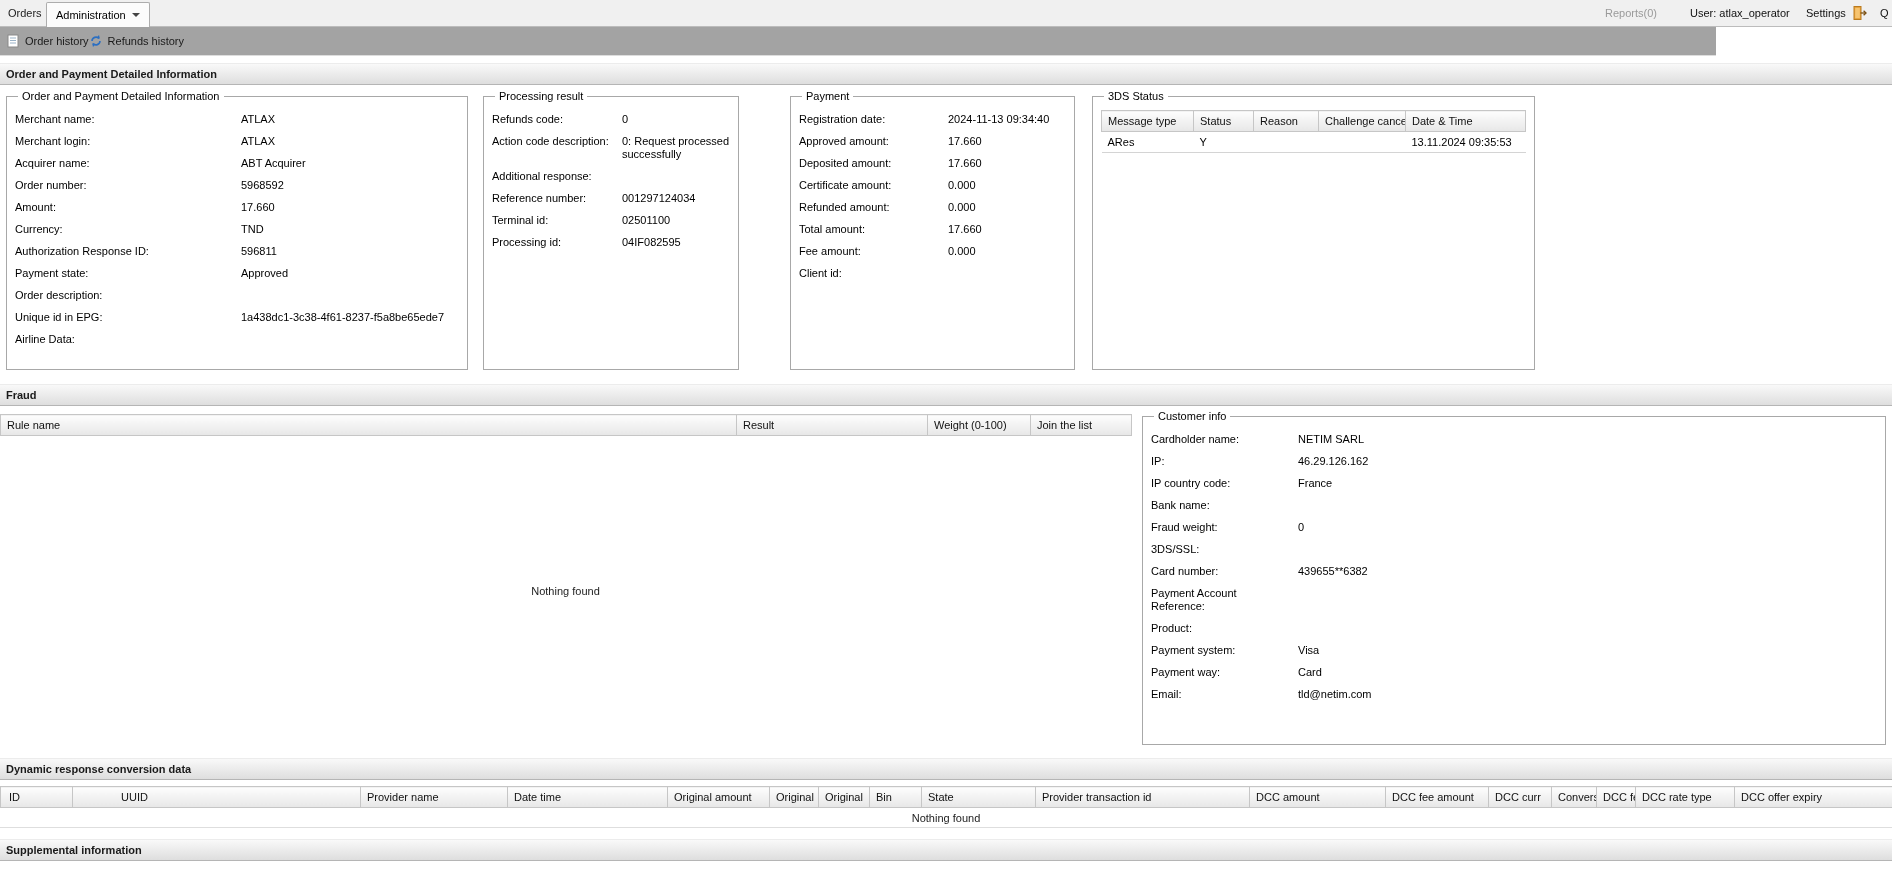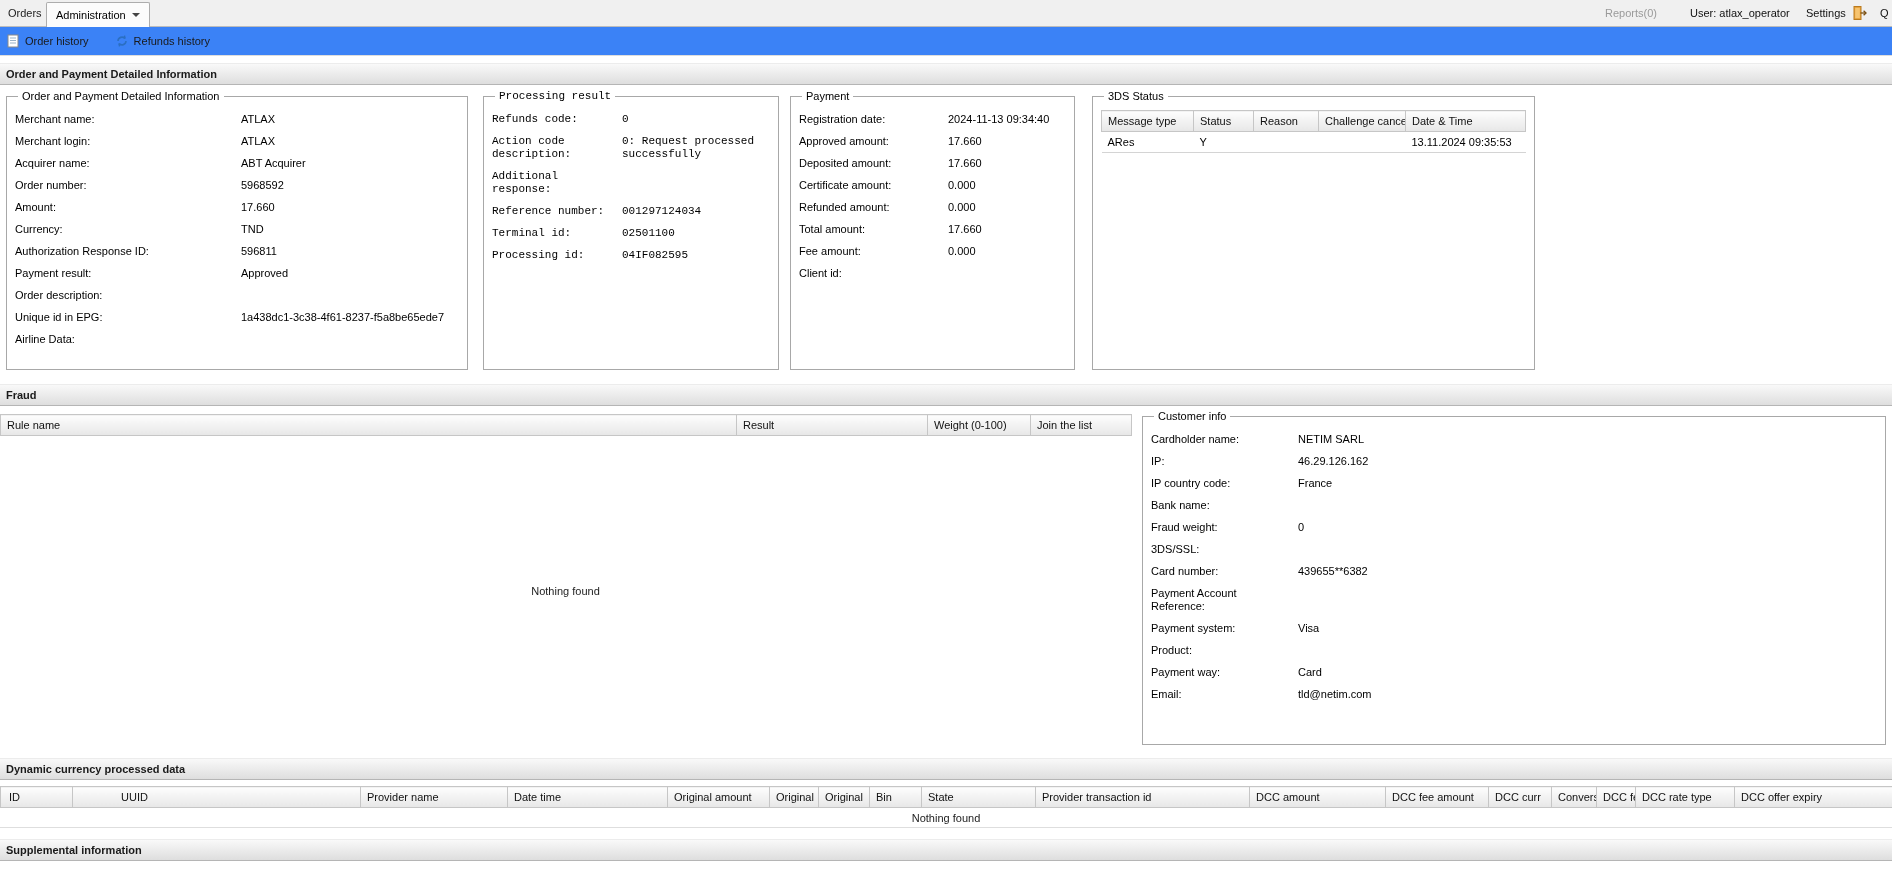--- a/index.html
+++ b/index.html
@@ -19,44 +19,44 @@
                border-radius: 2px 2px 0 0; display: flex; align-items: center; gap: 6px; cursor: pointer; }
   .caret { width: 0; height: 0; border-left: 4px solid transparent; border-right: 4px solid transparent;
            border-top: 4px solid #444; }
   .tb-reports { position: absolute; left: 1605px; top: 7px; color: #9a9a9a; }
   .tb-user { position: absolute; left: 1690px; top: 7px; color: #111; }
   .tb-settings { position: absolute; left: 1806px; top: 7px; color: #111; cursor: pointer; }
   .tb-exit { position: absolute; left: 1852px; top: 5px; width: 16px; height: 16px; cursor: pointer; }
   .tb-quit { position: absolute; left: 1880px; top: 7px; color: #111; cursor: pointer; }
 
   
-  .toolbar { position: absolute; top: 27px; left: 0; width: 1892px; height: 29px;
-             background: #3b82f6; border-bottom: 1px solid #dddddd;
-             display: flex; align-items: center; gap: 26px; padding-left: 7px; }
+  .toolbar { position: absolute; top: 27px; left: 0; width: 1716px; height: 29px;
+             background: #a3a3a3; border-bottom: 1px solid #dddddd;
+             display: flex; align-items: center; padding-left: 7px; }
   .tool { display: flex; align-items: center; gap: 5px; cursor: pointer; color: #1a1a1a; }
   .icn { display: inline-flex; align-items: center; }
 
   
   .sechdr { position: absolute; left: 0; width: 1892px; height: 22px;
             background: linear-gradient(#f9f9f9, #dedede);
             border-top: 1px solid #ececec; border-bottom: 1px solid #b5b5b5;
             font-weight: bold; color: #1a1a1a; line-height: 20px; padding-left: 6px; }
 
   
   fieldset.box { position: absolute; border: 1px solid #a8a8a8; padding: 2px 8px 8px; margin: 0; background: #fff; }
   fieldset.box legend { padding: 0 4px; margin-left: 3px; font-size: 11px; color: #000; }
   .frow { display: flex; margin-top: 9px; line-height: 13px; }
   .frow .lbl { flex: 0 0 auto; padding-right: 6px; }
   .frow .val { flex: 1 1 auto; word-wrap: break-word; min-width: 0; }
   .order-rows .lbl { width: 226px; }
   .proc-rows  .lbl { width: 130px; }
   .pay-rows   .lbl { width: 149px; }
   .cust-rows  .lbl { width: 147px; }
   #order-box { left: 6px;    top: 90px;  width: 462px; height: 280px; }
-  #proc-box  { left: 483px;  top: 90px;  width: 296px; height: 280px; font-family: Liberation Mono, monospace; }
+  #proc-box  { left: 483px;  top: 90px;  width: 256px; height: 280px; }
   #pay-box   { left: 790px;  top: 90px;  width: 285px; height: 280px; }
   #tds-box   { left: 1092px; top: 90px;  width: 443px; height: 280px; }
   #cust-box  { left: 1142px; top: 410px; width: 744px; height: 335px; }
 
   
   table.grid { border-collapse: collapse; table-layout: fixed; }
   table.grid th { background: linear-gradient(#fdfdfd, #e7e7e7); border: 1px solid #c6c6c6;
                   font-weight: normal; color: #111; text-align: left; padding: 4px 6px;
                   white-space: nowrap; overflow: hidden; }
   table.grid td { padding: 4px 6px; border-bottom: 1px solid #d4d4d4; white-space: nowrap; overflow: hidden; }
@@ -145,21 +145,21 @@
         <path d="M10 1 L10.8 4.6 L7.4 4.0 Z" fill="#2b6fc2"></path>
         <path d="M4 13 L3.2 9.4 L6.6 10 Z" fill="#2b6fc2"></path>
       </svg>
     </span>
     <span>Refunds history</span>
   </div>
 </div>
 
 <div id="hdr-order" class="sechdr">Order and Payment Detailed Information</div>
 <div id="hdr-fraud" class="sechdr">Fraud</div>
-<div id="hdr-dcc" class="sechdr">Dynamic currency processed data</div>
+<div id="hdr-dcc" class="sechdr">Dynamic response conversion data</div>
 <div id="hdr-supp" class="sechdr">Supplemental information</div>
 
 <fieldset class="box" id="order-box">
   <legend>Order and Payment Detailed Information</legend>
   <div class="order-rows">
       <div class="frow">
         <span class="lbl">Merchant name:</span>
         <span class="val">ATLAX</span>
       </div>
       <div class="frow">
@@ -180,21 +180,21 @@
       </div>
       <div class="frow">
         <span class="lbl">Currency:</span>
         <span class="val">TND</span>
       </div>
       <div class="frow">
         <span class="lbl">Authorization Response ID:</span>
         <span class="val">596811</span>
       </div>
       <div class="frow">
-        <span class="lbl">Payment result:</span>
+        <span class="lbl">Payment state:</span>
         <span class="val">Approved</span>
       </div>
       <div class="frow">
         <span class="lbl">Order description:</span>
         <span class="val"></span>
       </div>
       <div class="frow">
         <span class="lbl">Unique id in EPG:</span>
         <span class="val">1a438dc1-3c38-4f61-8237-f5a8be65ede7</span>
       </div>
@@ -340,26 +340,26 @@
       </div>
       <div class="frow">
         <span class="lbl">Card number:</span>
         <span class="val">439655**6382</span>
       </div>
       <div class="frow">
         <span class="lbl">Payment Account Reference:</span>
         <span class="val"></span>
       </div>
       <div class="frow">
+        <span class="lbl">Product:</span>
+        <span class="val"></span>
+      </div>
+      <div class="frow">
         <span class="lbl">Payment system:</span>
         <span class="val">Visa</span>
-      </div>
-      <div class="frow">
-        <span class="lbl">Product:</span>
-        <span class="val"></span>
       </div>
       <div class="frow">
         <span class="lbl">Payment way:</span>
         <span class="val">Card</span>
       </div>
       <div class="frow">
         <span class="lbl">Email:</span>
         <span class="val">tld@netim.com</span>
       </div>
     </div>

